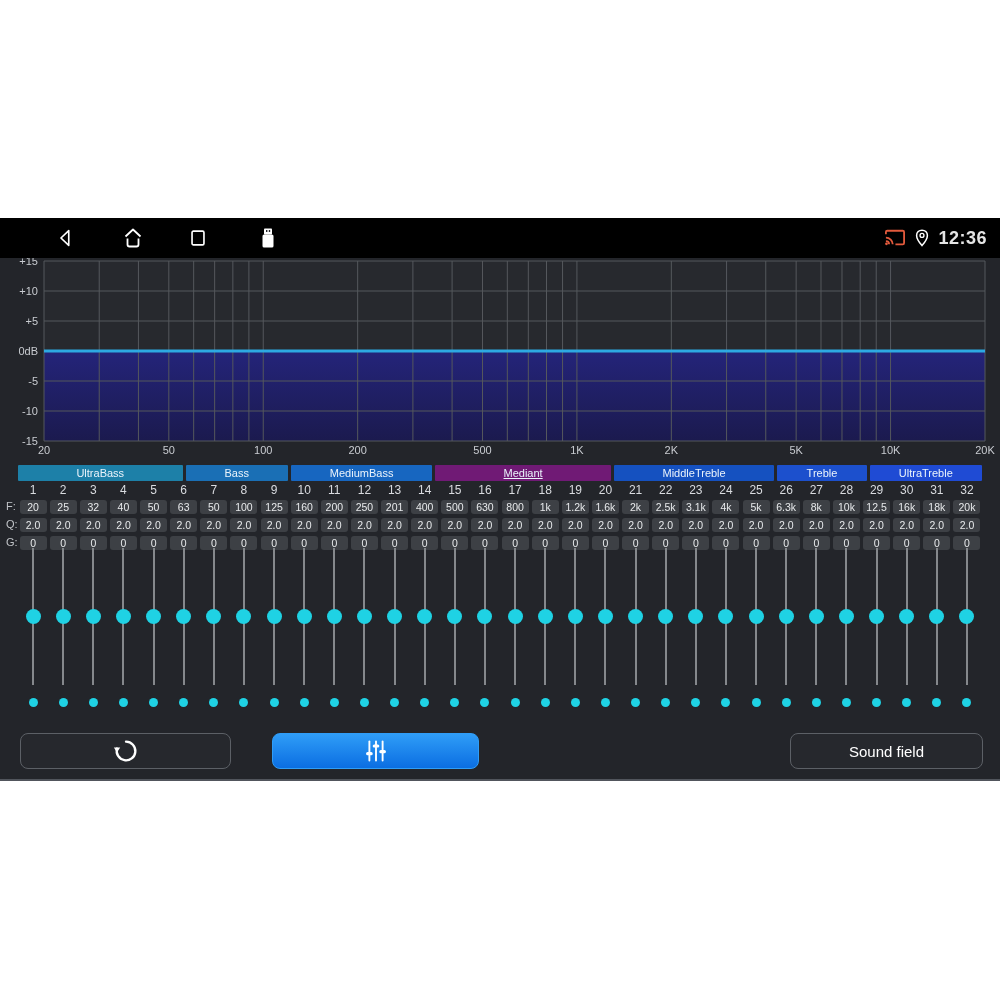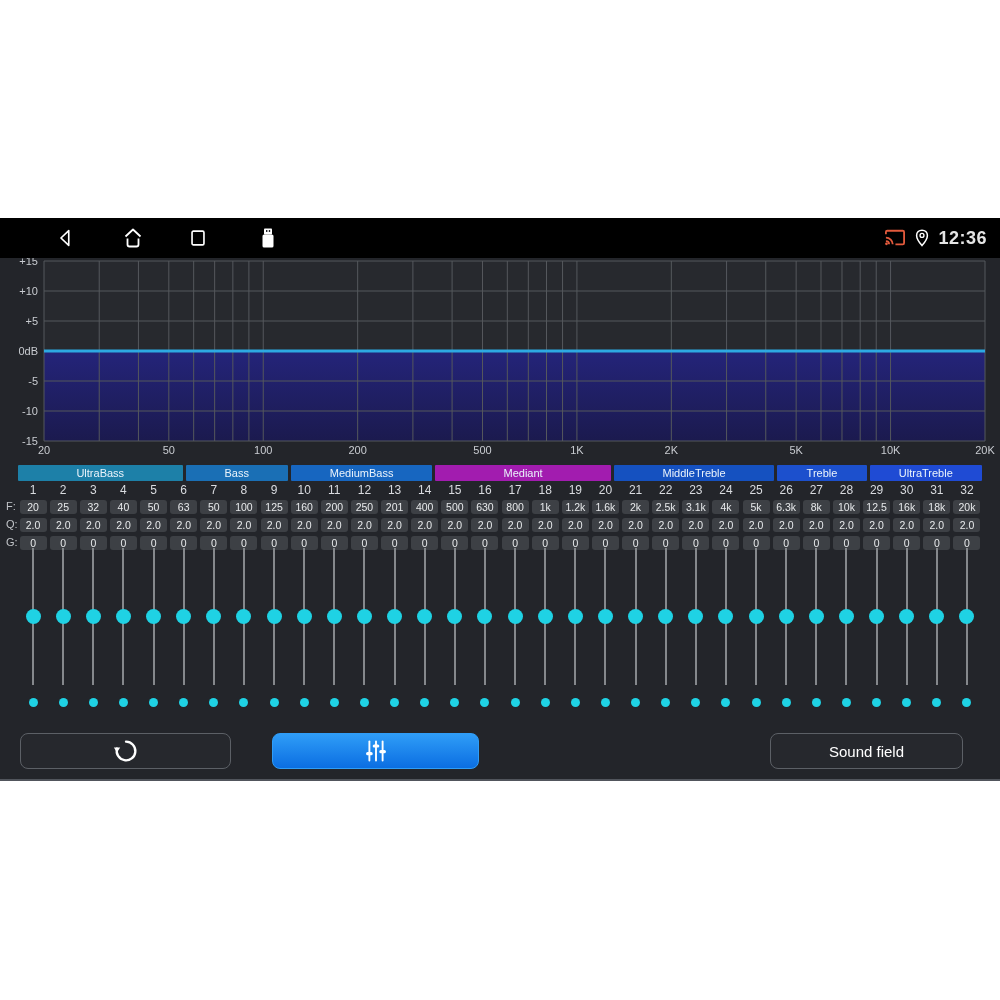--- a/index.html
+++ b/index.html
@@ -40,21 +40,21 @@
   .dots-row{top:479px;height:10px;}
   .dot{width:9px;height:9px;border-radius:50%;background:var(--accent);flex:none;}
   
   .btn{position:absolute;top:515px;height:36px;border-radius:8px;background:#26282d;
        border:1px solid #5c6066;color:#fff;font-size:15px;display:flex;align-items:center;
        justify-content:center;box-sizing:border-box;cursor:pointer;}
   .btn-reset{left:20px;width:211px;}
   .btn-eq{left:272px;width:207px;background:linear-gradient(var(--btn-top),var(--btn-bottom));
           border:1px solid var(--btn-top);}
   .btn-scene{left:520px;width:211px;}
-  .btn-sound{left:770px;width:193px;}
+  .btn-sound{left:790px;width:193px;}
 </style>
 </head>
 <body>
 
 <div class="device">
 
   <div class="status-bar">
     <span class="sb-icon sb-back">
       <svg width="22" height="22" viewBox="0 0 24 24">
         <path d="M15 4 L6.5 12 L15 20 Z" fill="none" stroke="#fff" stroke-width="1.8" stroke-linejoin="round"></path>
@@ -161,21 +161,21 @@
         <text x="796.1538493867957" y="196">5K</text>
         <text x="890.5769246933978" y="196">10K</text>
         <text x="985" y="196">20K</text>
       </g>
     </svg>
 
   <div class="groups-bar">
       <div class="group-seg" style="flex-grow: 6; background: rgb(29, 128, 168);">UltraBass</div>
       <div class="group-seg" style="flex-grow: 4; background: rgb(26, 111, 181);">Bass</div>
       <div class="group-seg" style="flex-grow: 4; background: rgb(23, 102, 192);">MediumBass</div>
-      <div class="group-seg" style="flex-grow: 7; background: #a21caf;">Mediant</div>
+      <div class="group-seg" style="flex-grow: 7; background: #701a75; text-decoration: underline;">Mediant</div>
       <div class="group-seg" style="flex-grow: 5; background: rgb(21, 81, 192);">MiddleTreble</div>
       <div class="group-seg" style="flex-grow: 3; background: rgb(28, 80, 205);">Treble</div>
       <div class="group-seg" style="flex-grow: 3; background: rgb(31, 75, 212);">UltraTreble</div>
     </div>
 
   <div class="row32 numbers-row">
       <div class="band-num">1</div>
       <div class="band-num">2</div>
       <div class="band-num">3</div>
       <div class="band-num">4</div>

